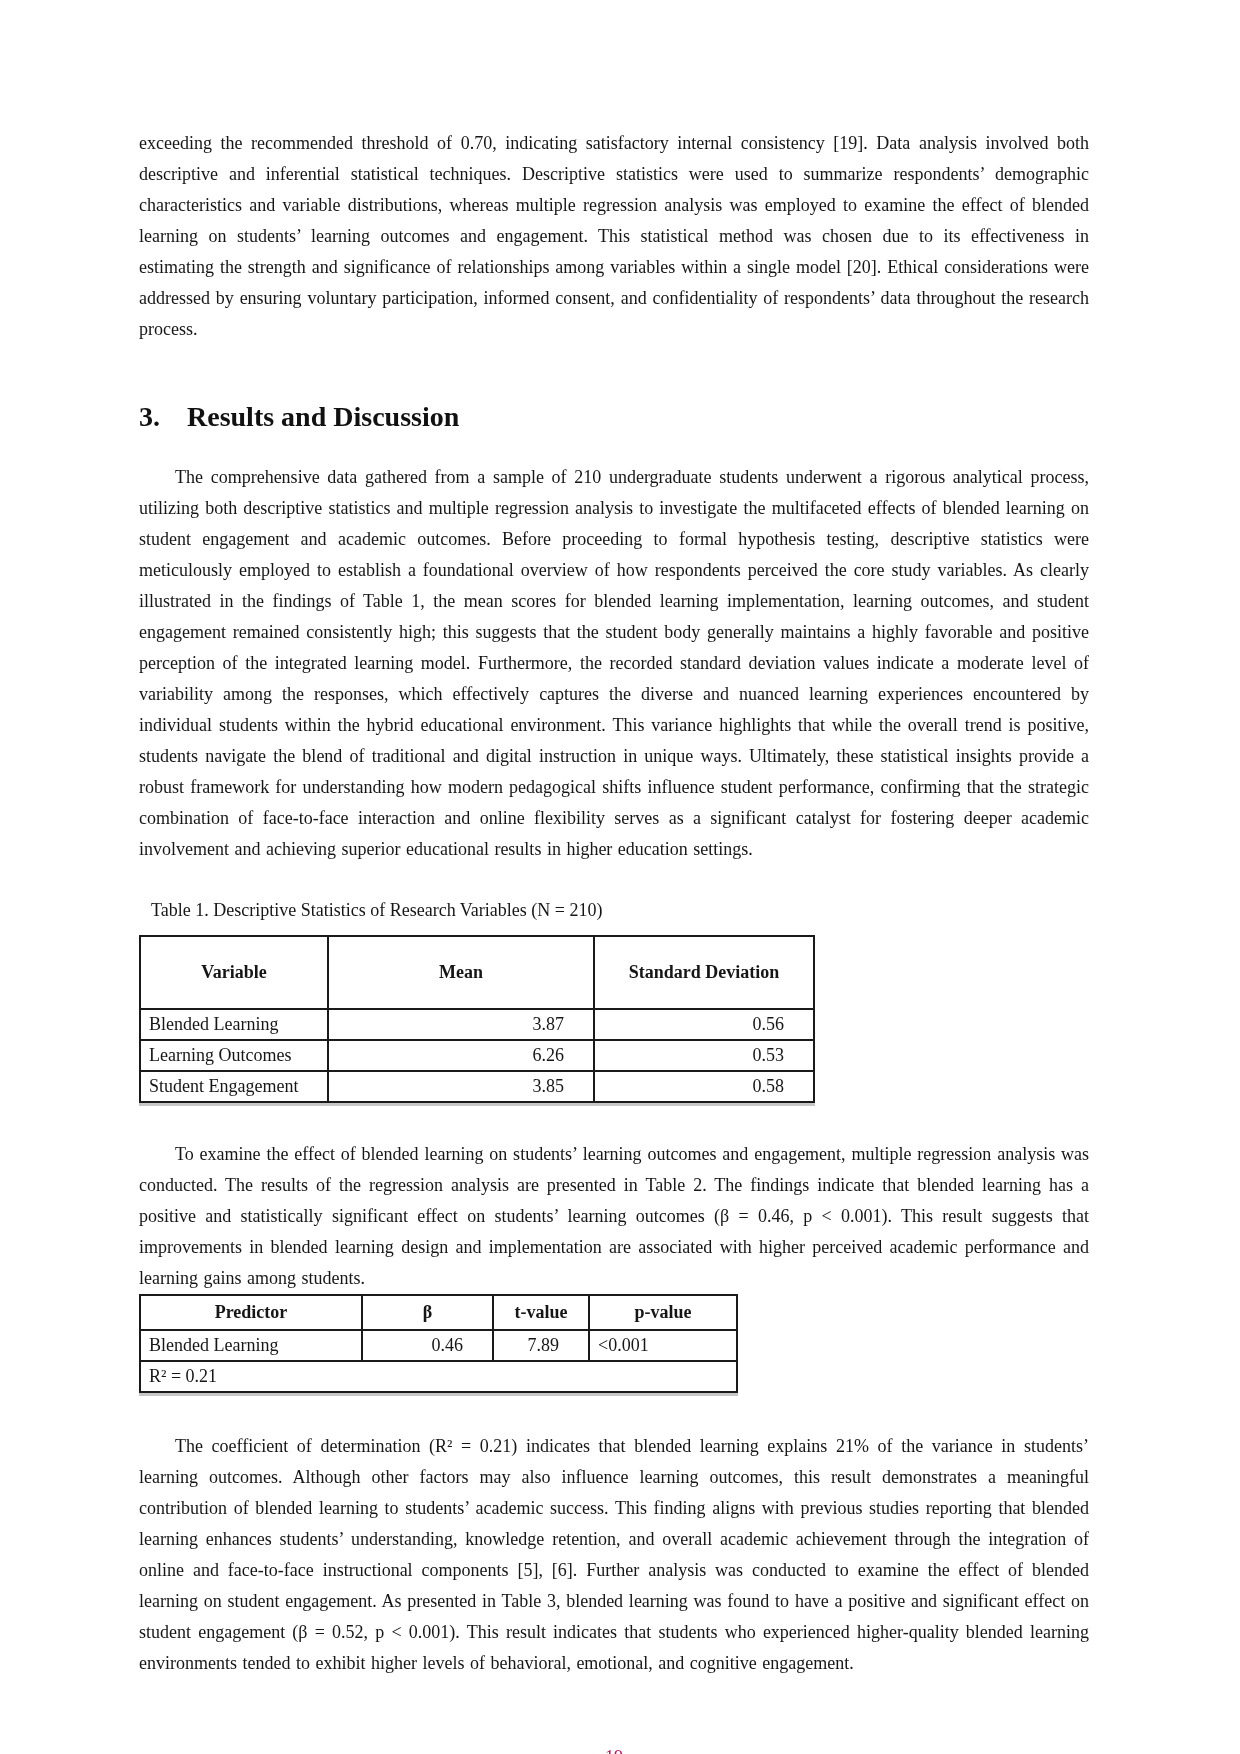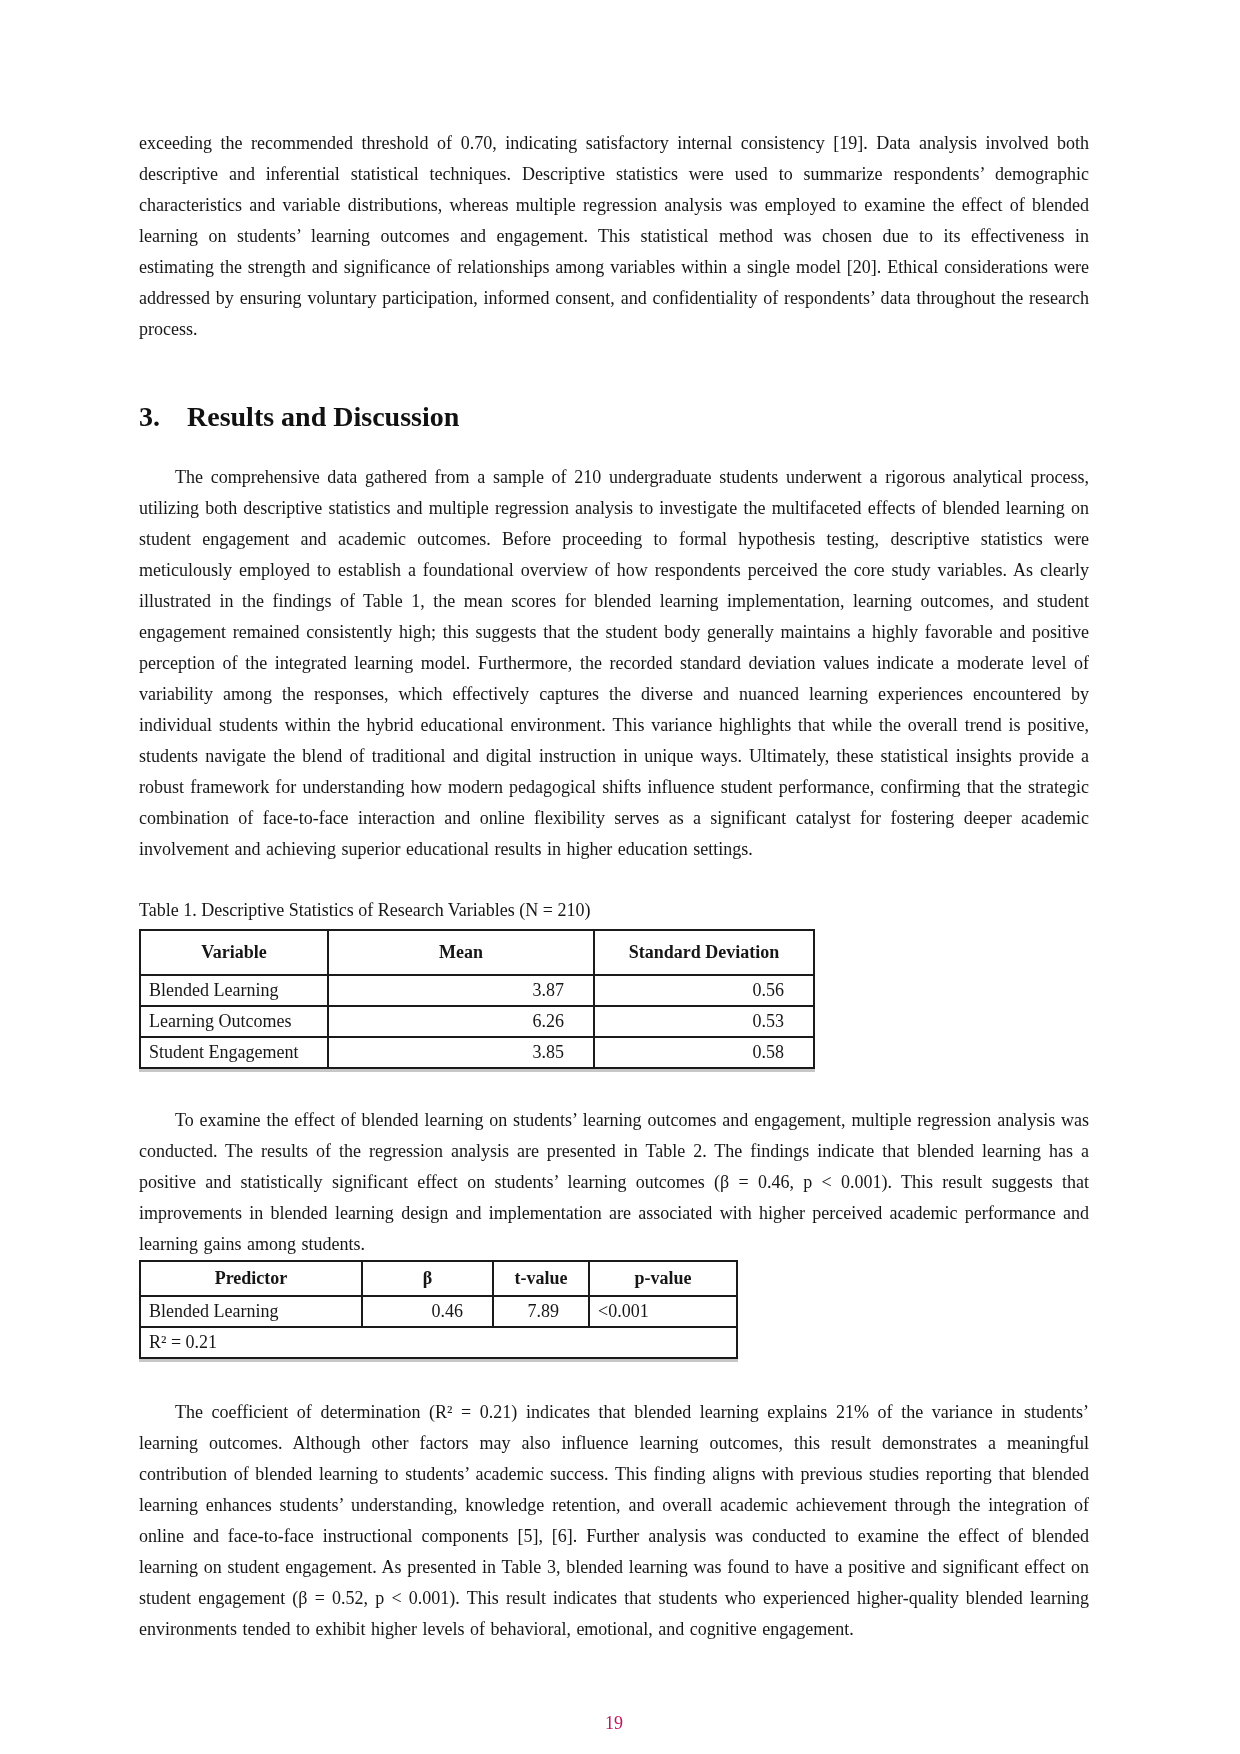--- a/index.html
+++ b/index.html
@@ -37,21 +37,21 @@
     font-weight: bold;
     color: #111111;
     text-align: left;
   }
   .section-heading .section-number {
     display: inline-block;
     width: 48px;
   }
   .para-2 { margin-top: 30px; }
   .table-caption {
-    margin: 0;
+    margin: 12px;
     font-size: 18px;
     line-height: 26px;
     text-align: left;
     color: #161616;
   }
   .caption-1 { margin-top: 32px; }
   .caption-2 { margin-top: 39px; }
   .data-table {
     border-collapse: collapse;
     table-layout: fixed;
@@ -61,21 +61,21 @@
   }
   .data-table th, .data-table td {
     border: 2px solid #1a1a1a;
     line-height: 25px;
     overflow: hidden;
     white-space: nowrap;
   }
   .data-table th {
     font-weight: bold;
     text-align: center;
-    padding: 9px 4px;
+    padding: 23px 4px;
   }
   .data-table td {
     padding: 2px 8px;
   }
   .table-1 { margin-top: 6px; width: 674px; }
   .table-1 col.c-variable { width: 188px; }
   .table-1 col.c-mean { width: 266px; }
   .table-1 col.c-sd { width: 220px; }
   .table-2 { margin-top: 0; width: 597px; }
   .table-2 col.c-predictor { width: 222px; }

